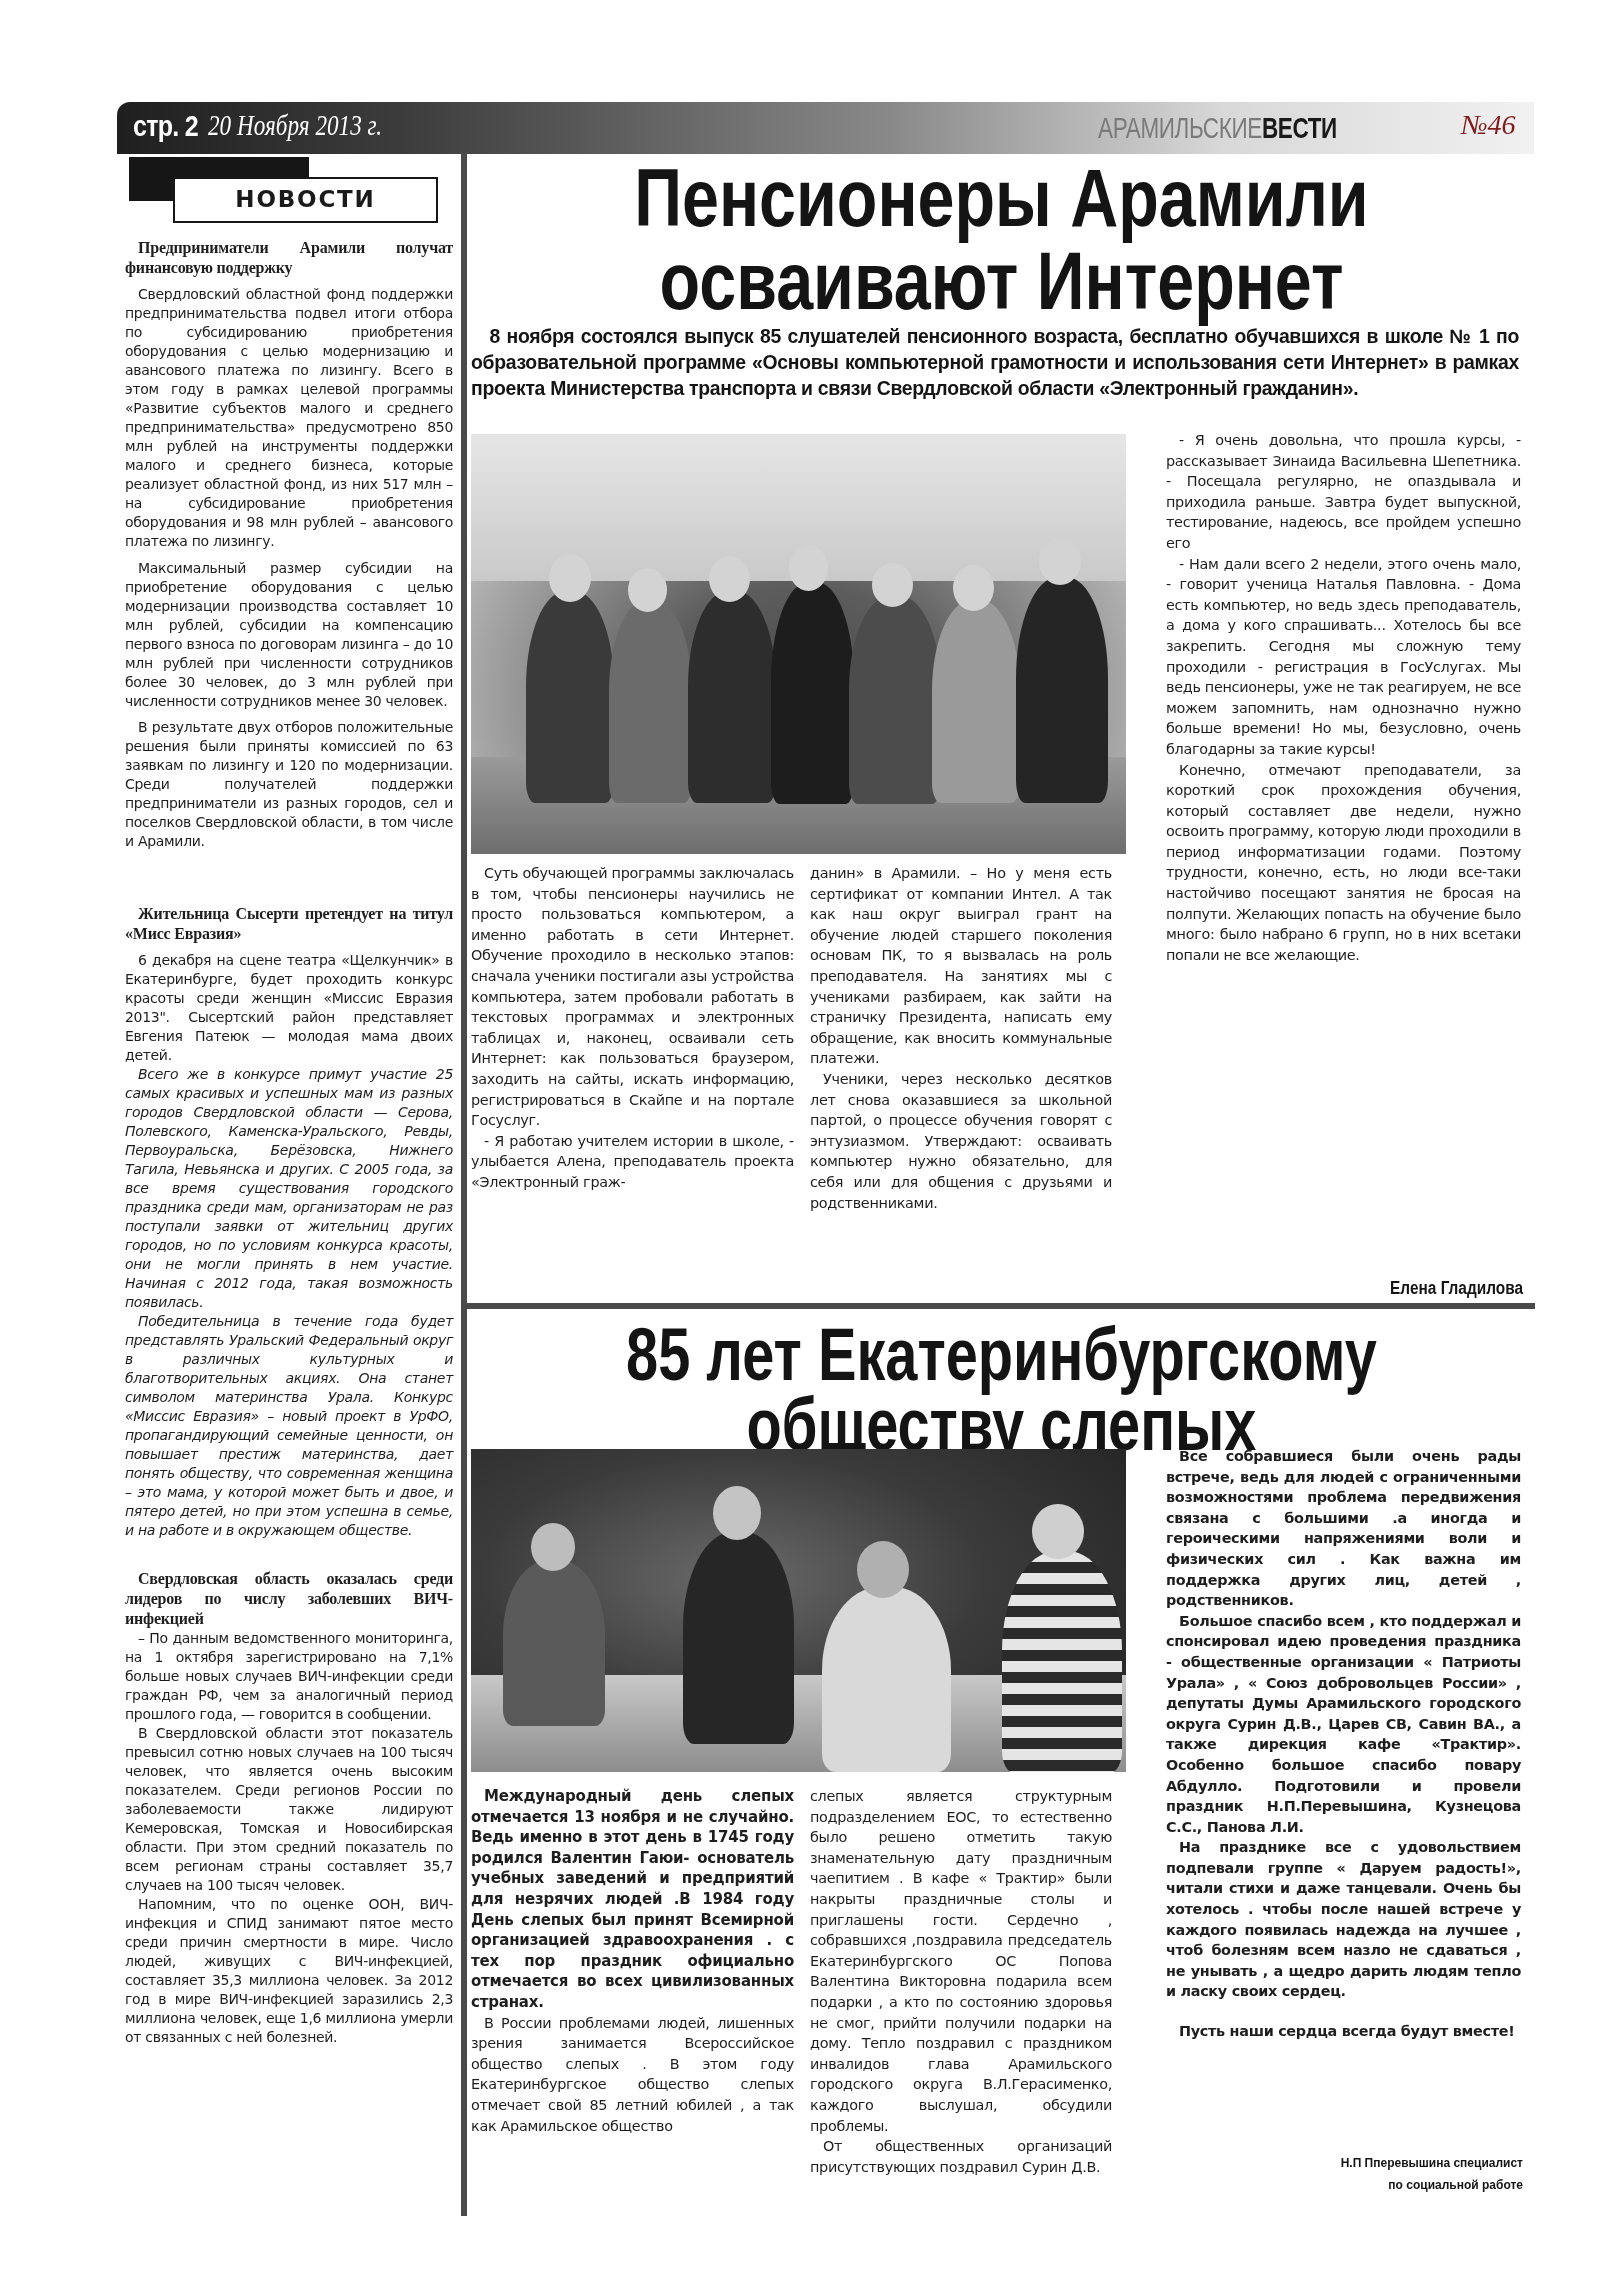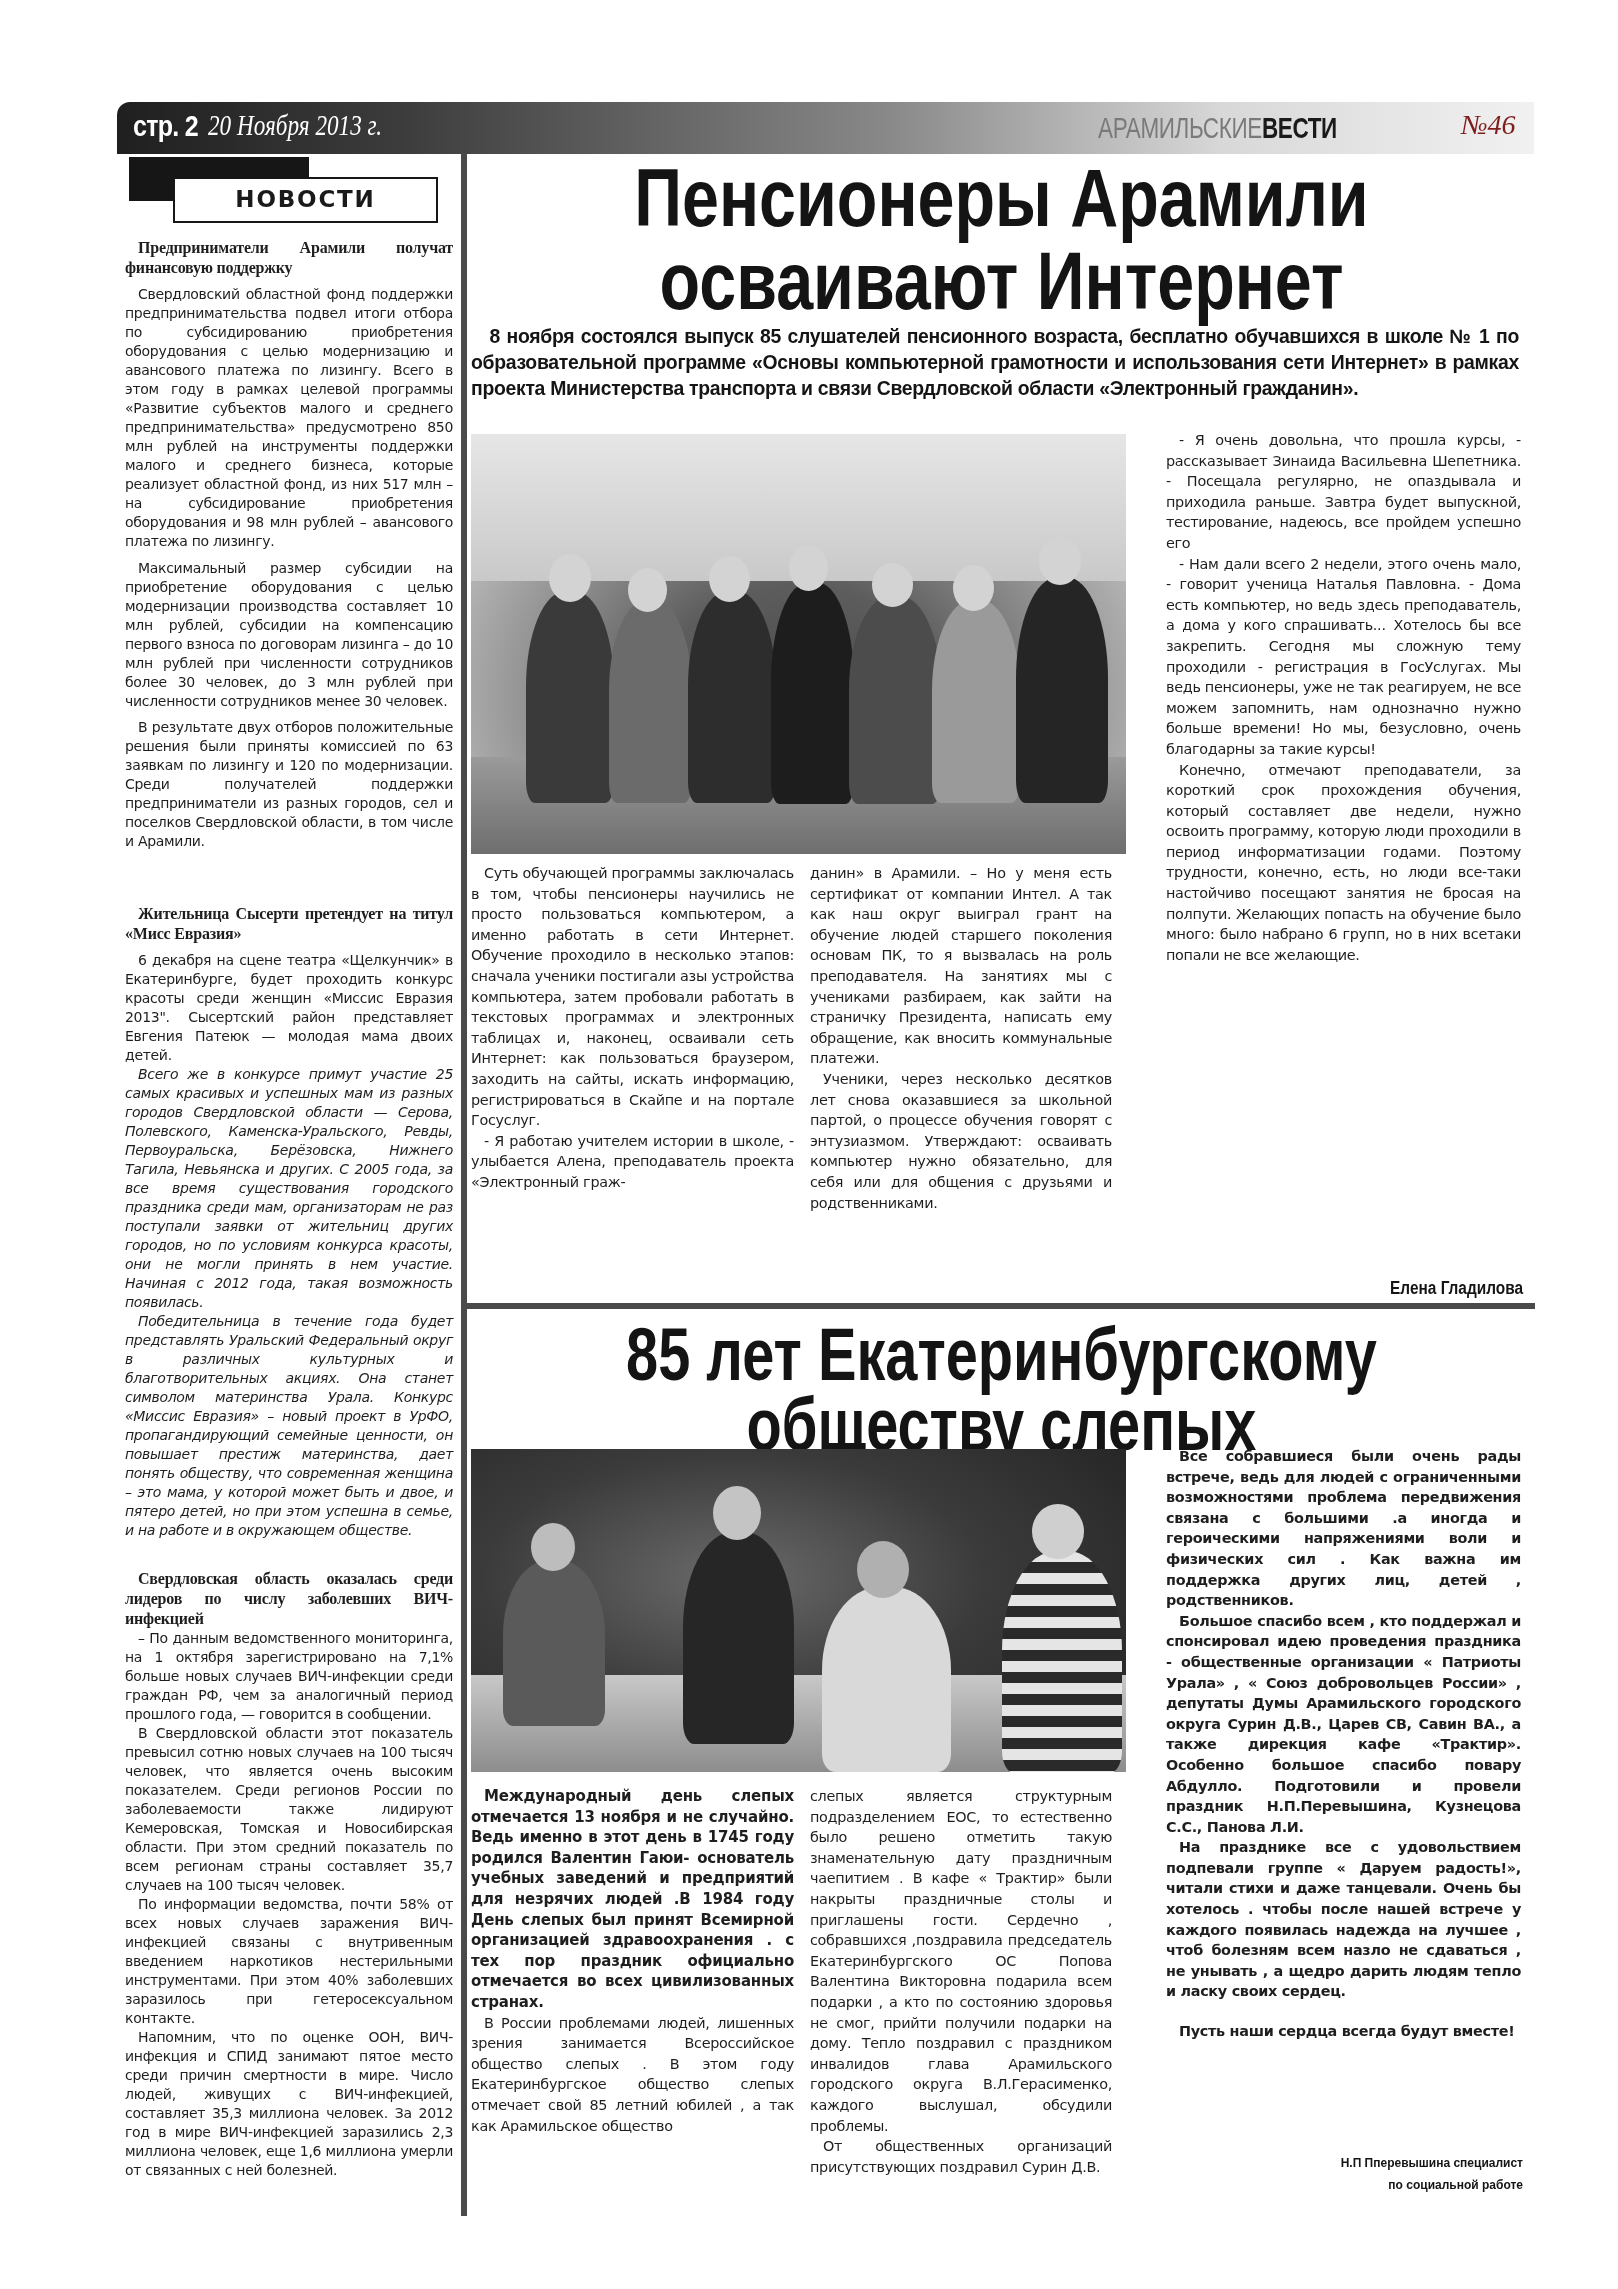--- a/index.html
+++ b/index.html
@@ -95,21 +95,20 @@
   <div class="news-title">Жительница Сысерти претендует на титул «Мисс Евразия»</div>
   <p class="news-p tight">6 декабря на сцене театра «Щелкунчик» в Екатеринбурге, будет проходить конкурс красоты среди женщин «Миссис Евразия 2013". Сысертский район представляет Евгения Патеюк — молодая мама двоих детей.</p>
   <p class="news-p italic">Всего же в конкурсе примут участие 25 самых красивых и успешных мам из разных городов Свердловской области — Серова, Полевского, Каменска-Уральского, Ревды, Первоуральска, Берёзовска, Нижнего Тагила, Невьянска и других. С 2005 года, за все время существования городского праздника среди мам, организаторам не раз поступали заявки от жительниц других городов, но по условиям конкурса красоты, они не могли принять в нем участие. Начиная с 2012 года, такая возможность появилась.</p>
   <p class="news-p italic">Победительница в течение года будет представлять Уральский Федеральный округ в различных культурных и благотворительных акциях. Она станет символом материнства Урала. Конкурс «Миссис Евразия» – новый проект в УрФО, пропагандирующий семейные ценности, он повышает престиж материнства, дает понять обществу, что современная женщина – это мама, у которой может быть и двое, и пятеро детей, но при этом успешна в семье, и на работе и в окружающем обществе.</p>
 </div>
 
 <div class="news-item" style="top:1569px;">
   <div class="news-title" style="margin-bottom:0;">Свердловская область оказалась среди лидеров по числу заболевших ВИЧ-инфекцией</div>
   <p class="news-p tight">– По данным ведомственного мониторинга, на 1 октября зарегистрировано на 7,1% больше новых случаев ВИЧ-инфекции среди граждан РФ, чем за аналогичный период прошлого года, — говорится в сообщении.</p>
   <p class="news-p tight">В Свердловской области этот показатель превысил сотню новых случаев на 100 тысяч человек, что является очень высоким показателем. Среди регионов России по заболеваемости также лидируют Кемеровская, Томская и Новосибирская области. При этом средний показатель по всем регионам страны составляет 35,7 случаев на 100 тысяч человек.</p>
-  <p class="news-p tight">По информации ведомства, почти 58% от всех новых случаев заражения ВИЧ-инфекцией связаны с внутривенным введением наркотиков нестерильными инструментами. При этом 40% заболевших заразилось при гетеросексуальном контакте.</p>
   <p class="news-p tight">Напомним, что по оценке ООН, ВИЧ-инфекция и СПИД занимают пятое место среди причин смертности в мире. Число людей, живущих с ВИЧ-инфекцией, составляет 35,3 миллиона человек. За 2012 год в мире ВИЧ-инфекцией заразились 2,3 миллиона человек, еще 1,6 миллиона умерли от связанных с ней болезней.</p>
 </div>
 
 <div class="headline headline-1">
   <div>Пенсионеры Арамили</div>
   <div>осваивают Интернет</div>
 </div>
 <p class="lead-1">8 ноября состоялся выпуск 85 слушателей пенсионного возраста, бесплатно обучавшихся в школе № 1 по образовательной программе «Основы компьютерной грамотности и использования сети Интернет» в рамках проекта Министерства транспорта и связи Свердловской области «Электронный гражданин».</p>
 
 <div class="photo photo-1" title="group-photo-of-pensioner-graduates">

